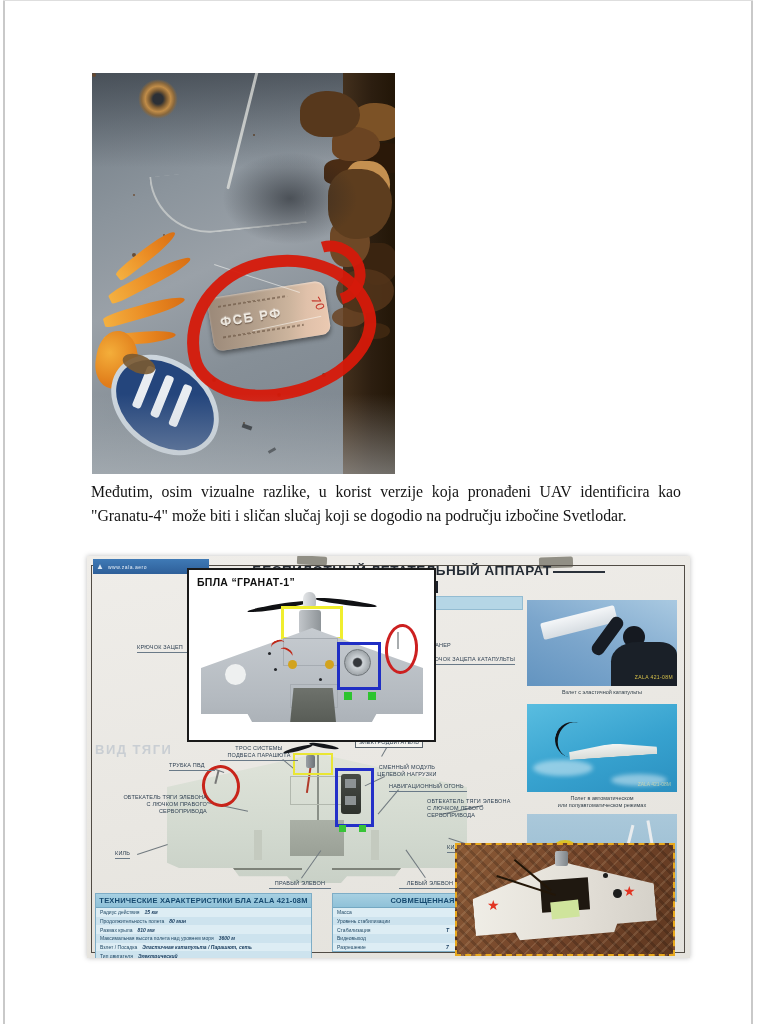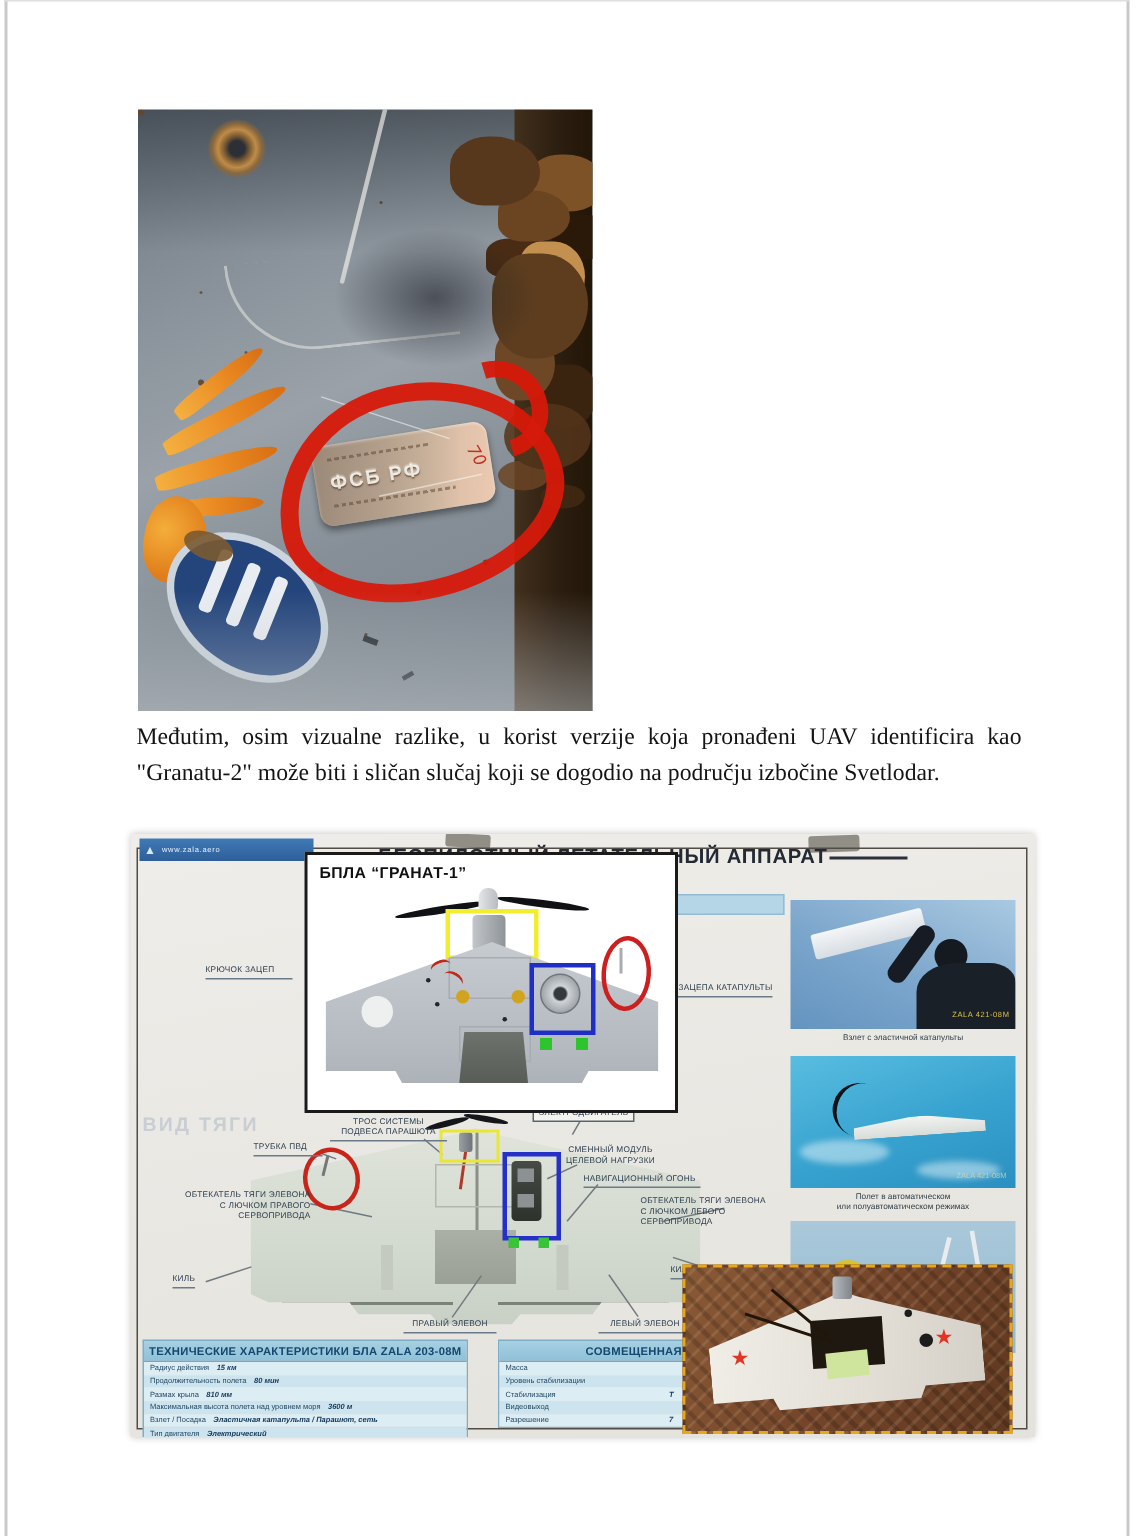--- a/index.html
+++ b/index.html
@@ -106,21 +106,21 @@
   .hl-red{border:3px solid #c8241a;border-radius:50%;z-index:1;}
   .hl-blue{border:3px solid #2430c8;z-index:1;}
   .motor-sm{left:219px;top:199px;width:9px;height:13px;background:linear-gradient(90deg,#9aa0a4,#6d7378);border-radius:2px;z-index:1;}
   .pitot-pin{left:129px;top:214px;width:1.5px;height:14px;background:#777;transform:rotate(14deg);z-index:1;}
   .module{left:254px;top:218px;width:20px;height:40px;background:linear-gradient(180deg,#474b46,#2e322d);border-radius:3px;z-index:1;}
   .module i{position:absolute;left:4px;width:11px;height:9px;background:#8c9294;display:block;}
   .gsq{width:7px;height:7px;background:#38c438;z-index:1;}
   .ln{position:absolute;height:1px;background:#70797f;transform-origin:0 0;z-index:0;}
 
   
-  .inset{left:116px;top:12px;width:245px;height:170px;background:#fff;border:2px solid #1a1a1a;z-index:5;overflow:hidden;}
+  .inset{left:100px;top:12px;width:245px;height:170px;background:#fff;border:2px solid #1a1a1a;z-index:5;overflow:hidden;}
   .inset-title{position:absolute;left:8px;top:6px;font-size:10.5px;font-weight:bold;color:#101010;letter-spacing:.3px;}
   .iwing{position:absolute;left:12px;top:58px;width:222px;height:100px;
          background:linear-gradient(180deg,#c6cbd0 0%,#b4bac0 70%,#aab0b6 100%);
          clip-path:polygon(50% 0,56% 5%,100% 40%,100% 86%,79% 86%,77% 94%,23% 94%,21% 86%,0 86%,0 40%,44% 5%);}
   .iwing .circ{position:absolute;left:11%;top:36%;width:21px;height:21px;border-radius:50%;background:#eef0f0;}
   .iwing .p1{position:absolute;left:37%;top:10%;width:24%;height:26%;border:1px solid #a6acb2;}
   .iwing .p2{position:absolute;left:40%;top:56%;width:21%;height:22%;border:1px solid #a6acb2;}
   .iwing .bay{position:absolute;left:40%;top:60%;width:21%;height:38%;background:linear-gradient(180deg,#6e726c,#565a54);
               clip-path:polygon(8% 0,92% 0,100% 100%,0 100%);}
   .iwing .dot{position:absolute;width:3px;height:3px;border-radius:50%;background:#23262a;}
@@ -223,21 +223,21 @@
     </div>
     <div class="abs scratch sc1"></div>
     <div class="abs scratch sc2"></div>
     <div class="abs red-ring"></div>
     <div class="abs red-loop"></div>
     <div class="abs dk-mark dm1"></div>
     <div class="abs dk-mark dm2"></div>
     <div class="abs ph-bottom"></div>
   </figure>
 
-  <p class="para">Međutim, osim vizualne razlike, u korist verzije koja pronađeni UAV identificira kao "Granatu-2" može biti i sličan slučaj koji se dogodio na području izbočine Svetlodar.</p>
+  <p class="para">Međutim, osim vizualne razlike, u korist verzije koja pronađeni UAV identificira kao "Granatu-4" može biti i sličan slučaj koji se dogodio na području izbočine Svetlodar.</p>
 
   <figure class="poster">
     <div class="abs tape tape1"></div>
     <div class="abs tape tape2"></div>
     <div class="abs pframe"></div>
 
     <div class="abs banner">
       <span class="tri">▲</span>
       <span class="url">www.zala.aero</span>
     </div>
@@ -363,21 +363,21 @@
       <span class="abs iydot" style="left:136px;top:90px;"></span>
       <span class="abs iblue"></span>
       <span class="abs ilens"></span>
       <span class="abs igsq" style="left:155px;top:122px;"></span>
       <span class="abs igsq" style="left:179px;top:122px;"></span>
       <span class="abs ired"></span>
       <span class="abs ipin"></span>
     </div>
 
     <div class="spec spec-l">
-      <div class="thead">ТЕХНИЧЕСКИЕ ХАРАКТЕРИСТИКИ БЛА ZALA 203-08М</div>
+      <div class="thead">ТЕХНИЧЕСКИЕ ХАРАКТЕРИСТИКИ БЛА ZALA 421-08М</div>
       <div class="trow">
         <span class="tlab">Радиус действия</span>
         <span class="tval">15 км</span>
       </div>
       <div class="trow">
         <span class="tlab">Продолжительность полета</span>
         <span class="tval">80 мин</span>
       </div>
       <div class="trow">
         <span class="tlab">Размах крыла</span>

